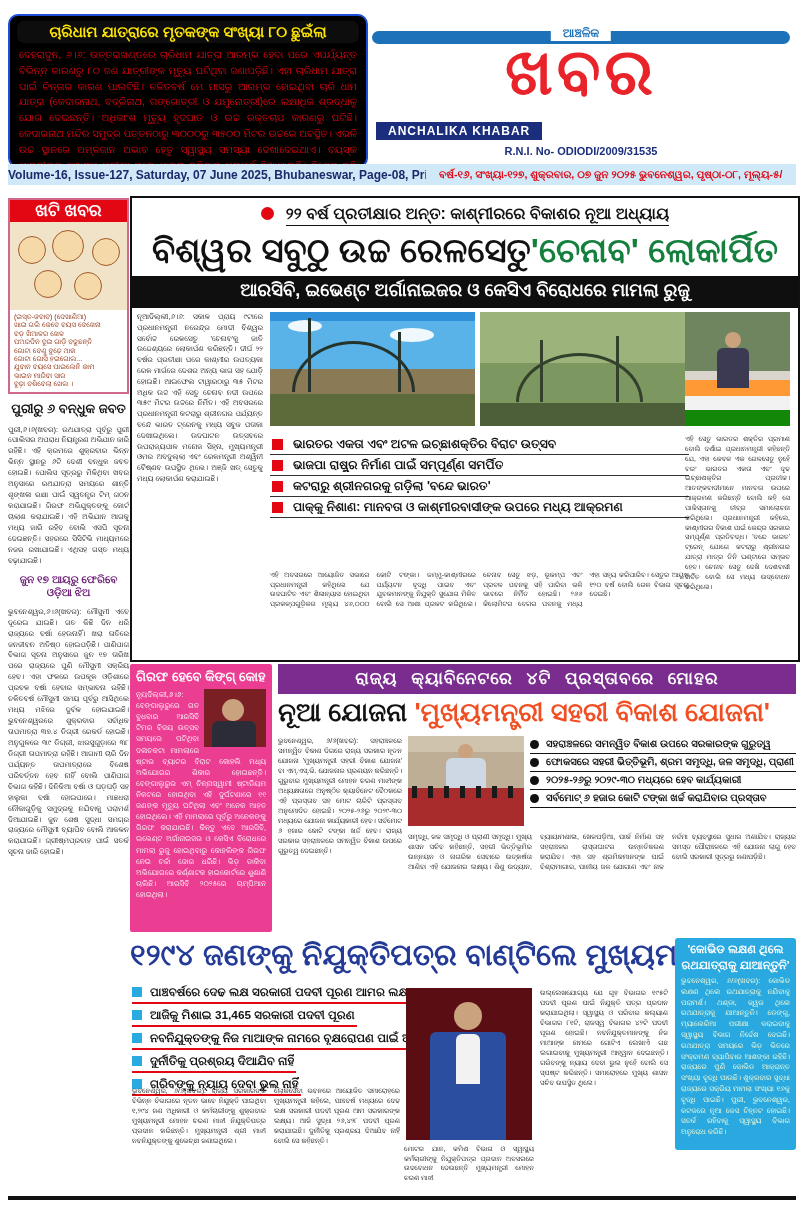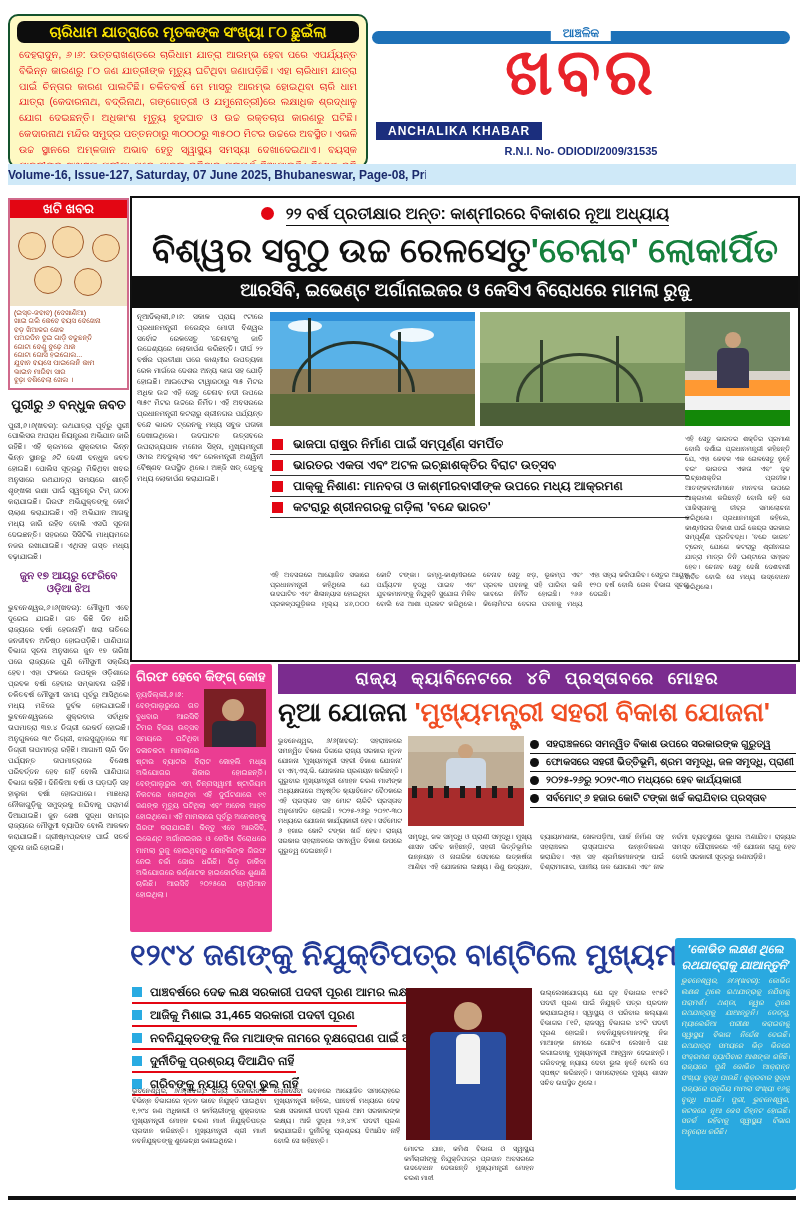--- a/index.html
+++ b/index.html
@@ -4,22 +4,22 @@
 <style>
   html,body{margin:0;padding:0;background:#e9e9e9;}
   .page{position:relative;width:800px;height:1212px;margin:0 auto;background:#ffffff;
         font-family:"Liberation Sans","DejaVu Sans",sans-serif;color:#111;overflow:hidden;}
   .abs{position:absolute;}
   .ovh{overflow:hidden;}
   .just{text-align:justify;}
   .prelines{white-space:pre-line;}
 
   
-  .chardham{left:8px;top:14px;width:356px;height:150px;background:#fef9c3;
-            border:2px solid #14532d;border-radius:10px;}
+  .chardham{left:8px;top:14px;width:356px;height:150px;background:#000000;
+            border:2px solid #1d4ed8;border-radius:10px;}
   .chardham-h{margin:5px 7px 2px;background:#0d0d0d;color:#ffe600;border-radius:7px;
               font-size:15px;font-weight:bold;text-align:center;padding:2px 0;}
   .chardham-b{padding:2px 9px;color:#e30613;font-size:10px;line-height:1.58;text-align:justify;}
 
   
   .masthead{left:368px;top:6px;width:426px;height:156px;}
   .mh-bar{position:absolute;top:25px;left:4px;right:4px;height:13px;background:#1d71b8;border-radius:7px;}
   .mh-tag{position:absolute;top:19px;left:50%;transform:translateX(-50%);background:#fff;
           padding:1px 12px;color:#1d71b8;font-weight:bold;font-size:12px;white-space:nowrap;}
   .mh-logo{position:absolute;top:26px;left:0;width:100%;text-align:center;color:#e8232a;
@@ -36,21 +36,21 @@
   .date-od{flex:1;text-align:center;color:#e30613;font-weight:bold;font-size:10.5px;white-space:nowrap;overflow:hidden;}
 
   
   .sidebar{left:8px;top:192px;width:121px;height:1000px;}
   .profile-box{border:2px solid #111;}
   .profile-h{background:#0d0d0d;color:#fff;font-weight:bold;font-size:11.5px;text-align:center;padding:2px 0;}
   .profile-photo{height:123px;position:relative;background:linear-gradient(180deg,#33502c 0 40%,#4f7143 40% 100%);overflow:hidden;}
   .profile-cap{color:#9b1b1b;font-weight:bold;font-size:9px;text-align:center;line-height:1.35;padding:3px 2px 1px;}
   .profile-tags{color:#e30613;font-weight:bold;font-style:italic;font-size:8.5px;text-align:center;line-height:1.3;padding-bottom:4px;}
   .khati-box{margin-top:6px;border:2px solid #d06a8c;background:#fff;}
-  .khati-h{background:#e30613;color:#fff;font-weight:bold;font-size:13px;text-align:center;padding:1px 0;}
+  .khati-h{background:#e30613;color:#fff;font-weight:bold;font-size:17px;text-align:center;padding:1px 0;}
   .cartoon{height:88px;position:relative;background:#f0e3c8;overflow:hidden;}
   .face{position:absolute;width:26px;height:26px;border-radius:50%;background:#f6d9a8;border:1.5px solid #a05a2c;}
   .khati-lines{color:#8b2500;font-size:7px;line-height:1.2;padding:3px 4px;}
   .side-h1{color:#111;font-weight:bold;font-size:13px;text-align:center;margin:7px 0 2px;}
   .side-b{font-size:7.3px;line-height:1.5;text-align:justify;margin-top:8px;}
   .side-h2{color:#6d2077;font-weight:bold;font-size:10.5px;text-align:center;margin:6px 0 2px;}
 
   
   .mainbox{left:130px;top:196px;width:666px;height:462px;border:2px solid #111;}
   .kicker{text-align:center;padding-top:6px;height:26px;white-space:nowrap;overflow:hidden;}
@@ -120,22 +120,22 @@
   .blue-sq{flex:0 0 auto;width:10px;height:10px;background:#29abe2;margin-right:8px;}
   .jbb-t{font-weight:bold;font-size:11.8px;white-space:nowrap;overflow:hidden;}
   .jobs-cola{position:absolute;left:2px;top:148px;width:134px;height:102px;font-size:6.9px;line-height:1.45;}
   .jobs-colb{position:absolute;left:144px;top:148px;width:126px;height:102px;font-size:6.9px;line-height:1.45;}
   .cm-photo{position:absolute;left:276px;top:50px;width:126px;height:152px;overflow:hidden;
             background:linear-gradient(180deg,#5a0d12 0 100%);}
   .jobs-cap{position:absolute;left:274px;top:206px;width:130px;height:46px;font-size:6.8px;line-height:1.4;text-align:justify;}
   .jobs-colc{position:absolute;left:410px;top:50px;width:128px;height:202px;font-size:6.9px;line-height:1.45;}
 
   
-  .covid{position:absolute;left:545px;top:0;width:121px;height:252px;background:#2aa9e0;
-         border-radius:3px;padding:4px 6px;box-sizing:border-box;font-style:italic;}
+  .covid{position:absolute;left:545px;top:0;width:121px;height:212px;background:#2aa9e0;
+         border-radius:3px;padding:4px 6px;box-sizing:border-box;}
   .covid-h{color:#fff;font-weight:bold;font-size:11.5px;text-align:center;line-height:1.35;margin-bottom:3px;}
   .covid-b{color:#ffffd6;font-size:7.2px;line-height:1.5;text-align:justify;overflow:hidden;height:198px;}
 
   .bottom-rule{left:8px;top:1196px;width:788px;height:4px;background:#111;}
 </style>
 </head>
 <body>
 
 <div class="page">
 
@@ -147,20 +147,21 @@
   <div class="abs masthead">
     <div class="mh-bar"></div>
     <div class="mh-tag">ଆଞ୍ଚଳିକ</div>
     <div class="mh-logo">ଖବର</div>
     <div class="mh-name">ANCHALIKA KHABAR</div>
     <div class="mh-rni">R.N.I. No- ODIODI/2009/31535</div>
   </div>
 
   <div class="abs datestrip">
     <div class="date-en">Volume-16, Issue-127, Saturday, 07 June 2025, Bhubaneswar,  Page-08, Price-5/-</div>
+    <div class="date-od">ବର୍ଷ-୧୬, ସଂଖ୍ୟା-୧୨୭, ଶୁକ୍ରବାର, ୦୭ ଜୁନ ୨୦୨୫ ଭୁବନେଶ୍ୱର, ପୃଷ୍ଠା-୦୮, ମୂଲ୍ୟ-୫/</div>
   </div>
 
   <div class="abs sidebar ovh">
     <div class="khati-box">
       <div class="khati-h">ଖଟି ଖବର</div>
       <div class="cartoon">
         <div class="face" style="left:8px;top:14px;"></div>
         <div class="face" style="left:42px;top:8px;width:30px;height:30px;"></div>
         <div class="face" style="left:82px;top:16px;"></div>
         <div class="face" style="left:24px;top:48px;"></div>
@@ -204,33 +205,33 @@
         <div class="pier" style="left:60px;top:28px;bottom:24px;background:#32402c;"></div>
         <div class="pier" style="right:70px;top:24px;bottom:24px;background:#32402c;"></div>
       </div>
       <div class="abs photo modi">
         <div class="figure-head" style="left:40px;top:20px;width:16px;height:16px;"></div>
         <div class="figure-torso" style="left:32px;top:36px;width:32px;height:40px;background:#3c3a52;"></div>
       </div>
       <div class="abs ms-bullets">
         <div class="msb-row">
             <span class="red-sq"></span>
-            <span class="msb-t">ଭାଜପା ରାଷ୍ଟ୍ର ନିର୍ମାଣ ପାଇଁ ସମ୍ପୂର୍ଣ୍ଣ ସମର୍ପିତ</span>
+            <span class="msb-t">ଭାରତର ଏକତା ଏବଂ ଅଟଳ ଇଚ୍ଛାଶକ୍ତିର ବିରାଟ ଉତ୍ସବ</span>
           </div>
         <div class="msb-row">
             <span class="red-sq"></span>
-            <span class="msb-t">ଭାରତର ଏକତା ଏବଂ ଅଟଳ ଇଚ୍ଛାଶକ୍ତିର ବିରାଟ ଉତ୍ସବ</span>
+            <span class="msb-t">ଭାଜପା ରାଷ୍ଟ୍ର ନିର୍ମାଣ ପାଇଁ ସମ୍ପୂର୍ଣ୍ଣ ସମର୍ପିତ</span>
+          </div>
+        <div class="msb-row">
+            <span class="red-sq"></span>
+            <span class="msb-t">କଟରାରୁ ଶ୍ରୀନଗରକୁ ଗଡ଼ିଲା 'ବନ୍ଦେ ଭାରତ'</span>
           </div>
         <div class="msb-row">
             <span class="red-sq"></span>
             <span class="msb-t">ପାକ୍‌କୁ ନିଶାଣ: ମାନବତା ଓ କାଶ୍ମୀରବାସୀଙ୍କ ଉପରେ ମଧ୍ୟ ଆକ୍ରମଣ</span>
-          </div>
-        <div class="msb-row">
-            <span class="red-sq"></span>
-            <span class="msb-t">କଟରାରୁ ଶ୍ରୀନଗରକୁ ଗଡ଼ିଲା 'ବନ୍ଦେ ଭାରତ'</span>
           </div>
       </div>
       <div class="abs ms-right just ovh">ଏହି ସେତୁ ଭାରତର ଶକ୍ତିର ପ୍ରମାଣ ବୋଲି ଦର୍ଶାଇ ପ୍ରଧାନମନ୍ତ୍ରୀ କହିଛନ୍ତି ଯେ, ଏହା କେବଳ ଏକ ରେଳସେତୁ ନୁହେଁ ବରଂ ଭାରତର ଏକତା ଏବଂ ଦୃଢ ଇଚ୍ଛାଶକ୍ତିର ପ୍ରତୀକ। ଆତଙ୍କବାଦୀମାନେ ମାନବତା ଉପରେ ଆକ୍ରମଣ କରିଛନ୍ତି ବୋଲି କହି ସେ ପାକିସ୍ତାନକୁ ତୀବ୍ର ସମାଲୋଚନା କରିଥିଲେ। ପ୍ରଧାନମନ୍ତ୍ରୀ କହିଲେ, କାଶ୍ମୀରର ବିକାଶ ପାଇଁ କେନ୍ଦ୍ର ସରକାର ସମ୍ପୂର୍ଣ୍ଣ ପ୍ରତିବଦ୍ଧ। 'ବନ୍ଦେ ଭାରତ' ଟ୍ରେନ୍ ଯୋଗେ କଟରାରୁ ଶ୍ରୀନଗର ଯାତ୍ରା ମାତ୍ର ତିନି ଘଣ୍ଟାରେ ସମ୍ଭବ ହେବ। ଚେନାବ ସେତୁ ଦେଖି ଦେଶବାସୀ ଗର୍ବିତ ବୋଲି ସେ ମଧ୍ୟ ଉଦ୍‌ବୋଧନ କରିଥିଲେ।</div>
       <div class="abs ms-bottom just ovh">ଏହି ଅବସରରେ ଆୟୋଜିତ ସଭାରେ ପ୍ରଧାନମନ୍ତ୍ରୀ କହିଥିଲେ ଯେ ଉଦଘାଟିତ ଏବଂ ଶିଳାନ୍ୟାସ ହୋଇଥିବା ପ୍ରକଳ୍ପଗୁଡ଼ିକର ମୂଲ୍ୟ ୪୬,୦୦୦ କୋଟି ଟଙ୍କା। ଜମ୍ମୁ-କାଶ୍ମୀରରେ ପର୍ଯ୍ୟଟନ ବୃଦ୍ଧି ପାଇବ ଏବଂ ଯୁବକମାନଙ୍କୁ ନିଯୁକ୍ତି ସୁଯୋଗ ମିଳିବ ବୋଲି ସେ ଆଶା ପ୍ରକଟ କରିଥିଲେ। ଚେନାବ ସେତୁ ଝଡ଼, ଭୂକମ୍ପ ଏବଂ ପ୍ରବଳ ପବନକୁ ସହି ପାରିବା ଭଳି ଭାବରେ ନିର୍ମିତ ହୋଇଛି। ୨୬୬ କିଲୋମିଟର ବେଗର ପବନକୁ ମଧ୍ୟ ଏହା ସହ୍ୟ କରିପାରିବ। ସେତୁର ଆୟୁଷ ୧୨୦ ବର୍ଷ ବୋଲି ରେଳ ବିଭାଗ ସୂଚନା ଦେଇଛି।</div>
     </div>
   </div>
 
   <div class="abs kohli ovh">
     <div class="kohli-h">ଗିରଫ ହେବେ କିଙ୍ଗ୍ କୋହଲି!</div>
     <div class="kohli-photo">

